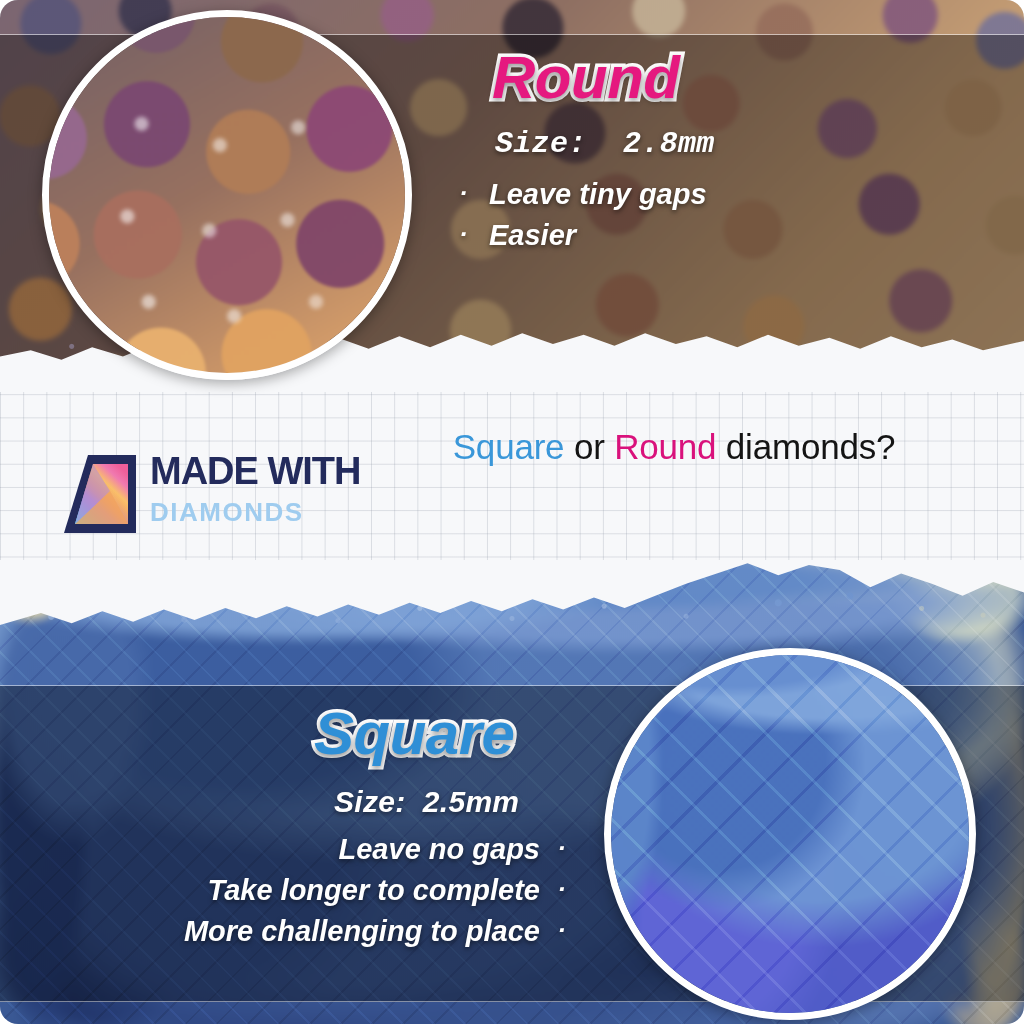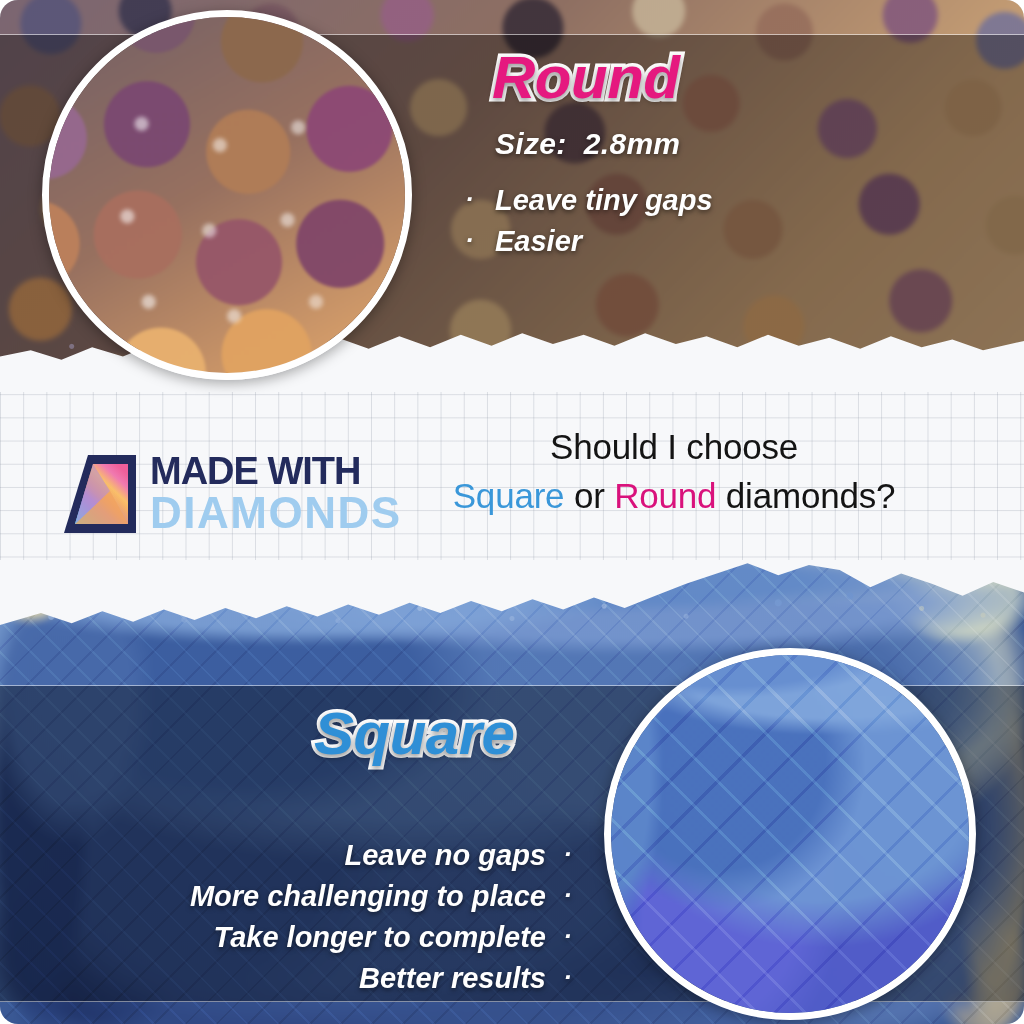--- a/index.html
+++ b/index.html
@@ -258,44 +258,44 @@
   .headline{
     font-weight:bold;font-style:italic;letter-spacing:-.5px;line-height:1;
     -webkit-text-stroke:7px #fff;paint-order:stroke fill;
     text-shadow:0 3px 6px rgba(0,0,0,.45);
   }
   #round-title{left:492px;top:48px;font-size:60px;color:#e5197f;-webkit-text-stroke:7px #fff;}
   #square-title{left:314px;top:704px;font-size:60px;color:#2f8fd6;-webkit-text-stroke:7px #fff;}
 
   .size-line{font-weight:bold;font-style:italic;font-size:30px;letter-spacing:.3px;
              text-shadow:0 2px 5px rgba(0,0,0,.55);white-space:pre;}
-  #round-size{left:495px;top:127px;}
+  #round-size{left:495px;top:127px;font-family:Liberation Mono, monospace;}
   #square-size{left:334px;top:785px;}
 
-  ul.feat{list-style:none;margin:8px;padding:0;}
+  ul.feat{list-style:none;margin:2px;padding:0;}
   ul.feat li{font-weight:bold;font-style:italic;font-size:29px;line-height:40px;
              text-shadow:0 2px 5px rgba(0,0,0,.55);white-space:nowrap;}
   #round-list{left:457px;top:171px;}
   #round-list li .b{display:inline-block;width:30px;font-size:26px;vertical-align:2px;}
   #square-list{left:124px;top:826px;text-align:right;width:440px;}
   #square-list li .b{display:inline-block;width:26px;font-size:26px;text-align:right;vertical-align:2px;}
 
   
   #center{position:absolute;left:0;top:392px;width:1024px;height:176px;}
   #question{position:absolute;left:424px;top:30px;width:500px;text-align:center;
             font-size:35px;color:#141414;line-height:49px;letter-spacing:-.2px;white-space:nowrap;}
   #question .q1{display:block;}
   #question .sq{color:#3a97d9;}
   #question .rd{color:#d9127c;}
 
   #logo{position:absolute;left:62px;top:59px;width:330px;height:86px;}
   #logo-mark{position:absolute;left:0;top:2px;width:76px;height:82px;}
   #logo-text{position:absolute;left:88px;top:0px;width:250px;}
   .lg1{font-weight:bold;font-size:38px;letter-spacing:-1px;color:#232b5c;line-height:41px;white-space:nowrap;}
-  .lg2{font-weight:bold;font-size:44px;letter-spacing:1.5px;color:#9fccef;line-height:41px;white-space:nowrap;}
+  .lg2{font-weight:bold;font-size:26px;letter-spacing:1.5px;color:#9fccef;line-height:41px;white-space:nowrap;}
 </style>
 </head>
 <body>
 
 <div id="page">
 
   <div class="grid-bg"></div>
 
   <div class="band" id="round-band">
     <div class="round-photo"></div>
@@ -344,21 +344,20 @@
           <path d="M31 11 L48 38 L13 71 Z" fill="#b58ad6" opacity=".55"></path>
         </svg>
       </div>
       <div id="logo-text">
         <div class="lg1">MADE WITH</div>
         <div class="lg2">DIAMONDS</div>
       </div>
     </div>
 
     <div id="question">
-      <span class="q1">Should I choose</span>
       <span class="sq">Square</span><span> or </span><span class="rd">Round</span><span> diamonds?</span>
     </div>
 
   </div>
 
   <div class="band" id="square-band">
     <div class="square-photo"></div>
     <div class="square-facets"></div>
     <div class="scrim-line-bot"></div>
     <div class="scrim-bot"></div>
@@ -366,20 +365,20 @@
     <div class="torn-speckle-b"></div>
     <div class="torn-bottom"></div>
   </div>
 
   <div class="lens" id="lens-square">
     <div class="lens-img"></div>
     <div class="lens-hl"></div>
   </div>
 
   <div class="txt headline" id="square-title">Square</div>
+  <div class="txt size-line" id="square-size">Size:  2.5mm</div>
   <ul class="txt feat" id="square-list">
     <li><span>Leave no gaps</span><span class="b">·</span></li>
+    <li><span>Take longer to complete</span><span class="b">·</span></li>
     <li><span>More challenging to place</span><span class="b">·</span></li>
-    <li><span>Take longer to complete</span><span class="b">·</span></li>
-    <li><span>Better results</span><span class="b">·</span></li>
   </ul>
 
 </div>
 
 </body></html>

